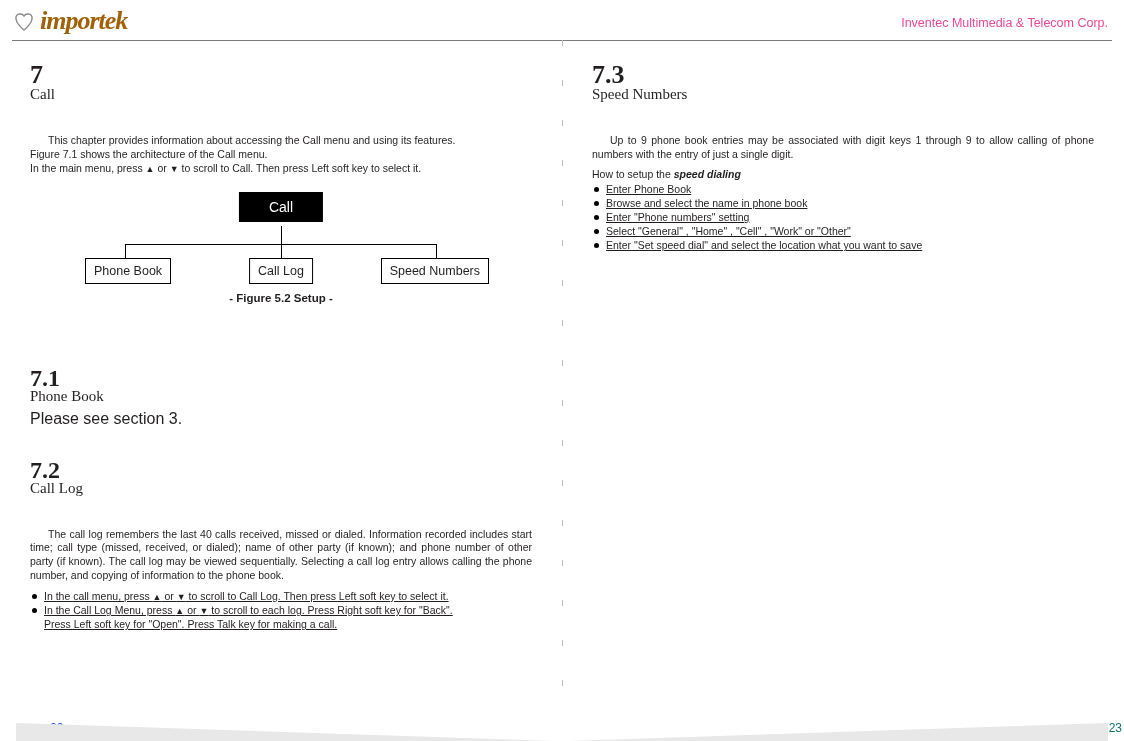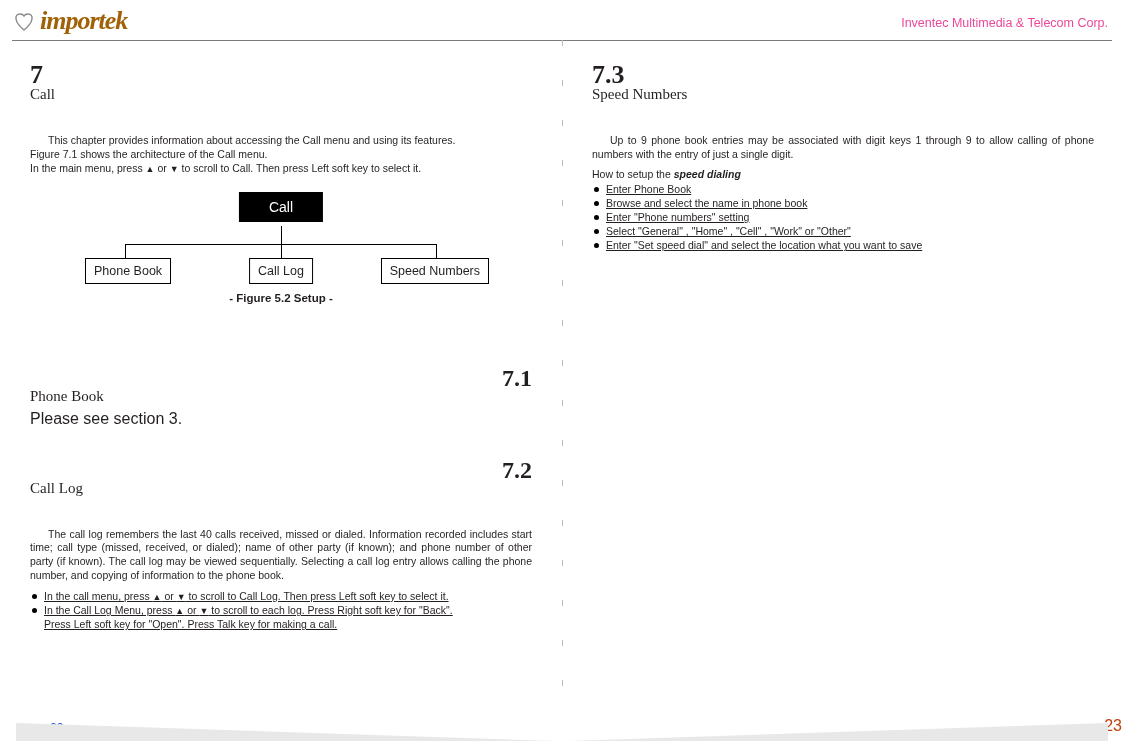--- a/index.html
+++ b/index.html
@@ -32,35 +32,35 @@
 
     .diagram { margin: 16px auto 0 auto; width: 380px; position: relative; height: 130px; }
     .d-root { position: absolute; top: 0; left: 50%; transform: translateX(-50%); background: #000; color: #fff; padding: 7px 30px; font-size: 14px; font-family: "Myriad Pro", Arial, sans-serif; }
     .d-line-v { position: absolute; top: 34px; left: 50%; width: 1px; height: 18px; background: #000; }
     .d-line-h { position: absolute; top: 52px; left: 34px; right: 34px; height: 1px; background: #000; }
     .d-stub { position: absolute; top: 52px; width: 1px; height: 14px; background: #000; }
     .d-box { position: absolute; top: 66px; border: 1px solid #000; padding: 5px 8px; font-size: 12.5px; background: #fff; white-space: nowrap; }
     .d-caption { position: absolute; top: 100px; left: 0; right: 0; text-align: center; font-size: 11.5px; font-weight: 600; }
 
     .sec { margin-top: 28px; }
-    .sec .chnum { font-size: 24px; text-align: right; }
+    .sec .chnum { font-size: 24px; }
     .sec .chtitle { font-size: 15px; }
 
     .smallbody { font-size: 16px; margin-top: 5px; }
 
     ul.bul { list-style: none; margin-top: 6px; text-decoration: underline; }
     ul.bul > li { font-size: 10.5px; line-height: 1.35; position: relative; padding-left: 14px; text-align: left; }
     ul.bul > li::before { content: ""; position: absolute; left: 2px; top: 5px; width: 5px; height: 5px; background: #000; border-radius: 50%; }
     ul.bul .sub { display: block; }
 
     .howto-head { font-size: 10.5px; margin-top: 6px; }
     .howto-head .bold { font-weight: 700; font-style: italic; }
 
     .pagenum-left { position: absolute; left: 2px; bottom: 6px; font-size: 12px; color: #1d4ed8; margin-left: 48px; }
-    .pagenum-right { position: absolute; right: 2px; bottom: 6px; font-size: 16px; color: #c2410c; }
+    .pagenum-right { position: absolute; right: 2px; bottom: 6px; font-size: 12px; color: #0f766e; }
     .foot-wedge-left { position: absolute; left: 16px; bottom: 0; width: 540px; height: 18px; }
     .foot-wedge-right { position: absolute; right: 16px; bottom: 0; width: 540px; height: 18px; }
   </style>
 </head>
 <body>
 
 <div class="page">
 
   <div class="header">
     <div class="logo">

